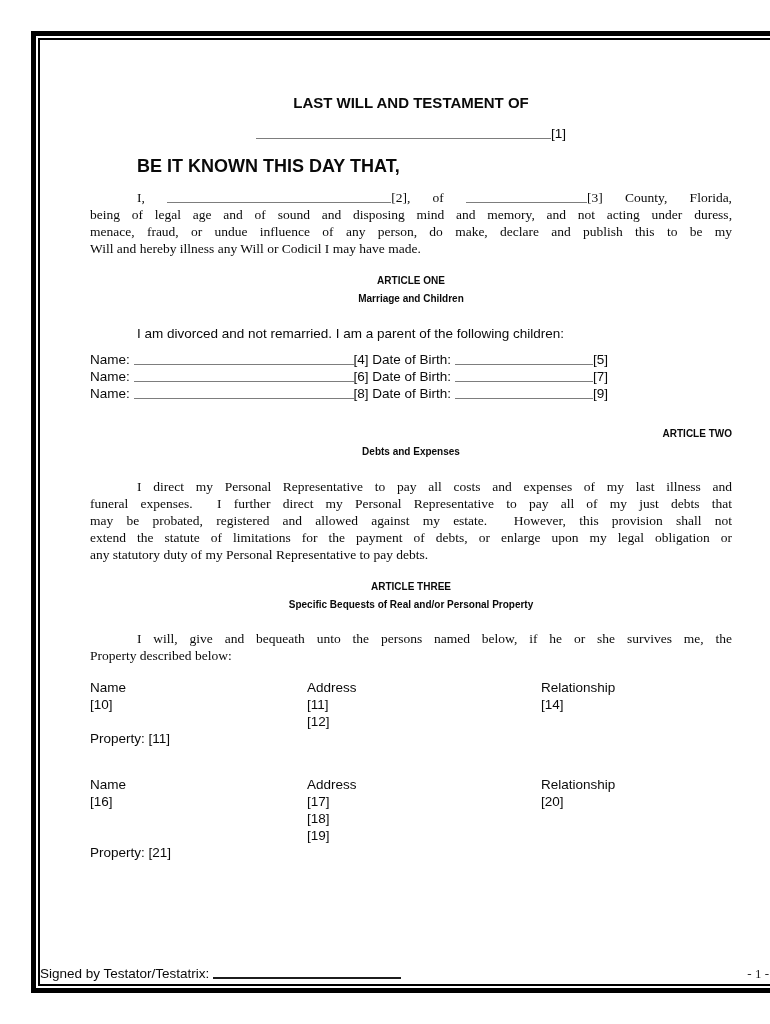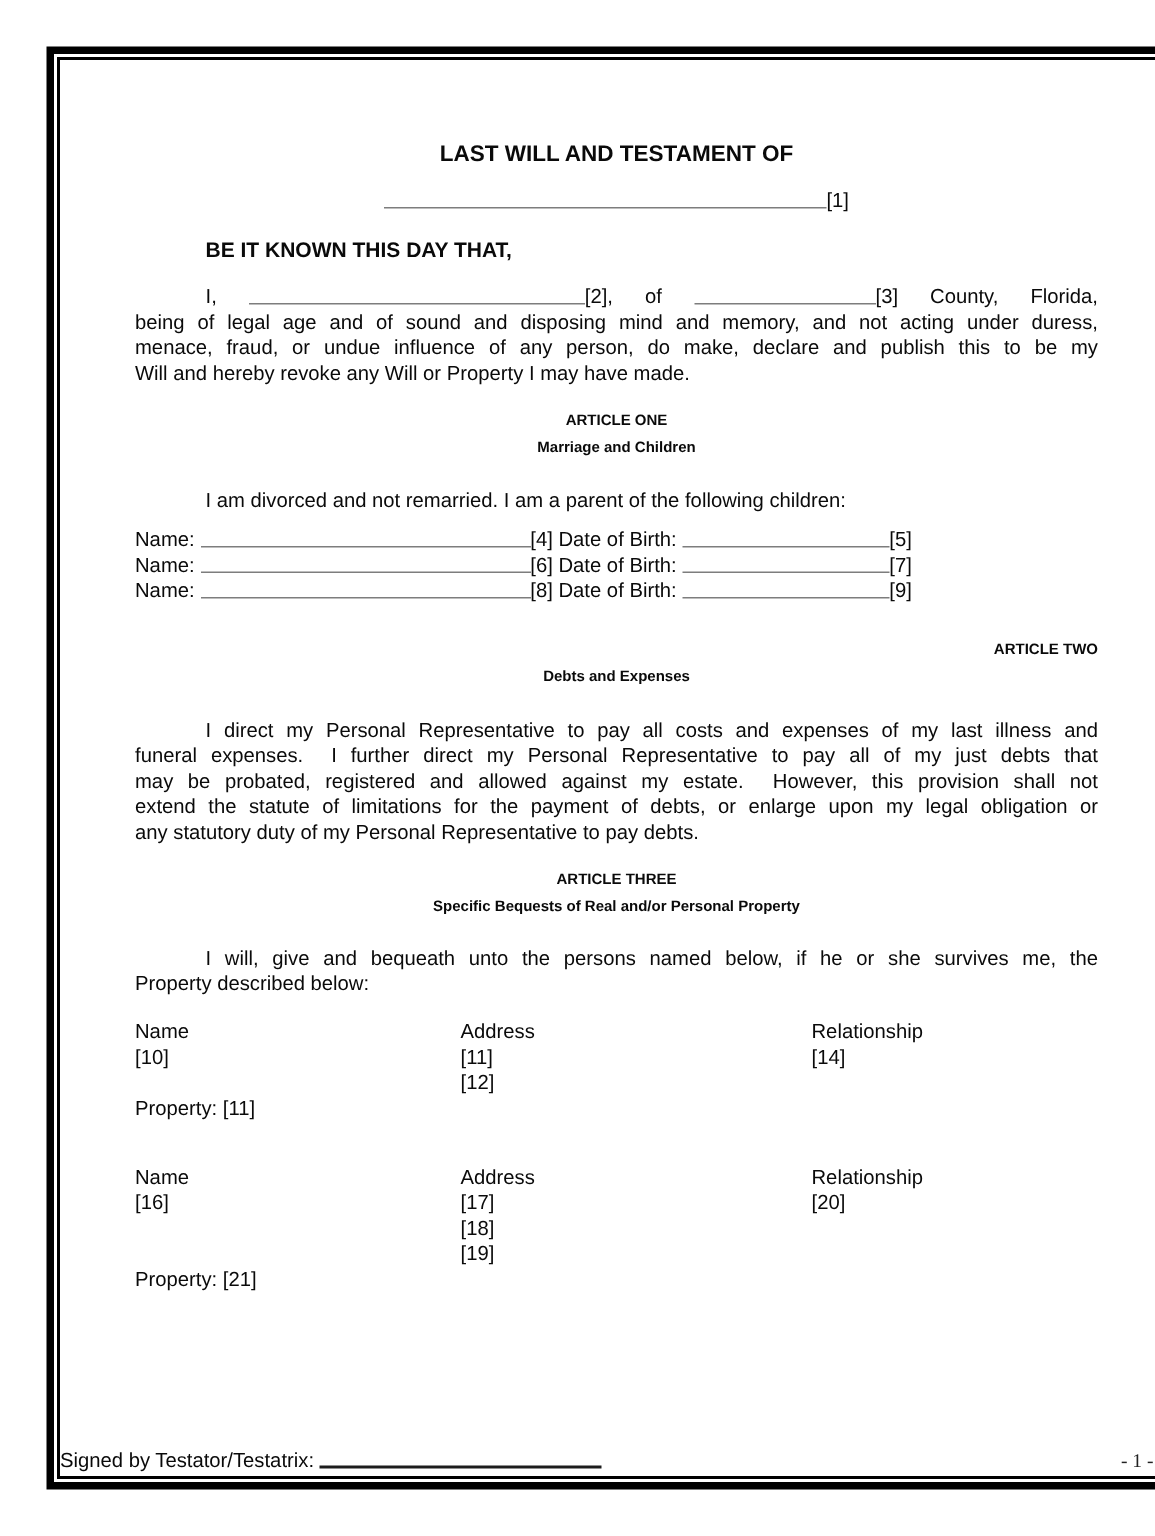--- a/index.html
+++ b/index.html
@@ -21,24 +21,24 @@
   .content { padding:0 46px 0 50px; }
 
   .doc-title {
     margin-top:54px; text-align:center;
     font-weight:bold; font-size:15px; line-height:18px;
   }
   .title-blank-row { margin-top:13px; text-align:center; line-height:18px; }
 
   .salutation {
     margin-top:14px; margin-left:47px;
-    font-weight:bold; font-size:14px; line-height:18px;
+    font-weight:bold; font-size:18px; line-height:18px;
   }
 
-  .para { margin-top:14px; }
+  .para { margin-top:14px;font-family:Liberation Serif, serif; }
   .pline { line-height:17px; }
   .jline { text-align:justify; text-align-last:justify; }
   .indent { text-indent:47px; }
 
   .art-head {
     text-align:center; font-weight:bold; font-size:10px; line-height:18px;
   }
   .art-one  { margin-top:15px; }
   .art-two  { margin-top:23px;text-align:right; }
   .art-three{ margin-top:15px; }
@@ -85,21 +85,21 @@
       <div class="doc-title">LAST WILL AND TESTAMENT OF</div>
 
       <div class="title-blank-row"><span class="blank b-title"></span><span>[1]</span></div>
 
       <div class="salutation">BE IT KNOWN THIS DAY THAT,</div>
 
       <div class="para">
         <div class="pline jline indent"><span>I,</span> <span class="blank b-intro1"></span><span>[2], of</span> <span class="blank b-intro2"></span><span>[3] County, Florida,</span></div>
         <div class="pline jline">being of legal age and of sound and disposing mind and memory, and not acting under duress,</div>
         <div class="pline jline">menace, fraud, or undue influence of any person, do make, declare and publish this to be my</div>
-        <div class="pline">Will and hereby revoke any Will or Property I may have made.</div>
+        <div class="pline">Will and hereby illness any Will or Codicil I may have made.</div>
       </div>
 
       <div class="art-head art-one">ARTICLE ONE</div>
       <div class="art-head">Marriage and Children</div>
 
       <div class="pline indent a1-body">I am divorced and not remarried. I am a parent of the following children:</div>
 
       <div class="children">
         <div class="child-row"><span>Name:</span> <span class="blank b-name"></span><span>[4]</span> <span>Date of Birth:</span> <span class="blank b-dob"></span><span>[5]</span></div>
         <div class="child-row"><span>Name:</span> <span class="blank b-name"></span><span>[6]</span> <span>Date of Birth:</span> <span class="blank b-dob"></span><span>[7]</span></div>

